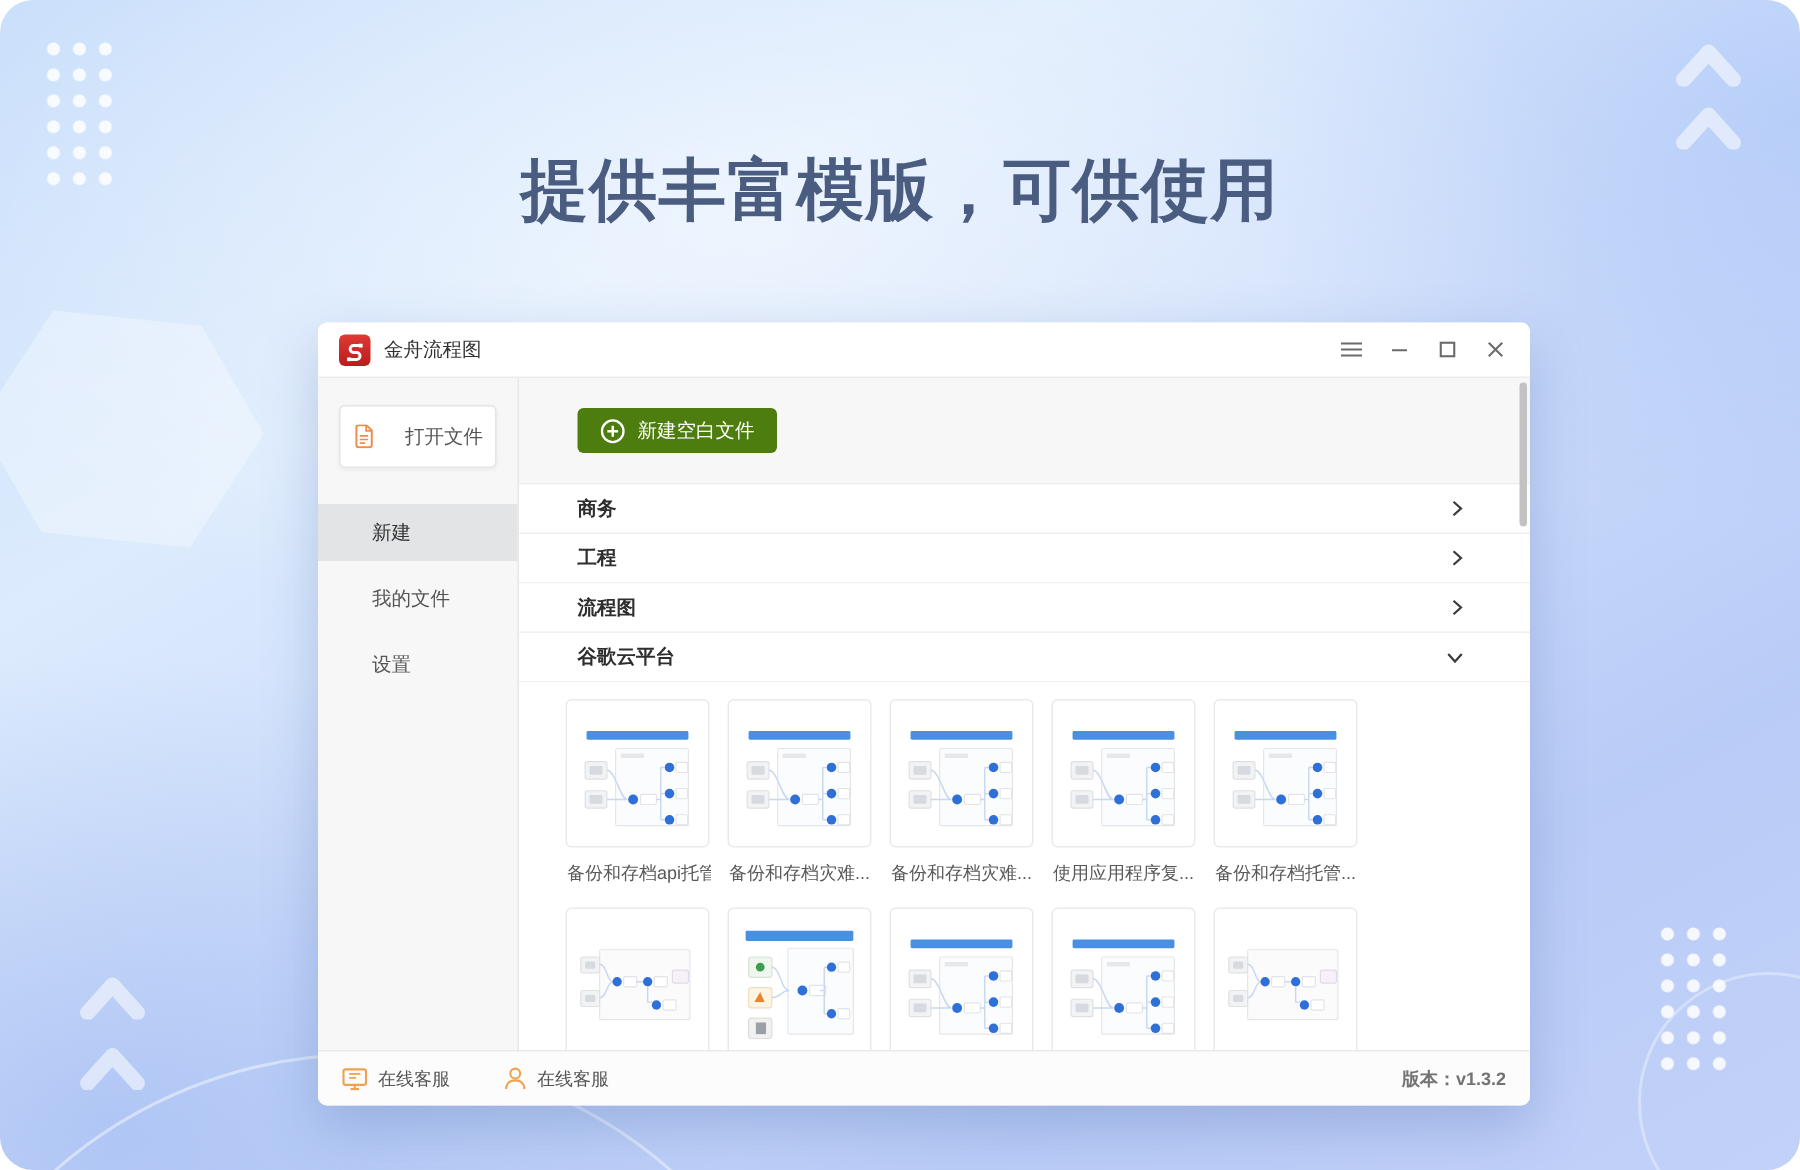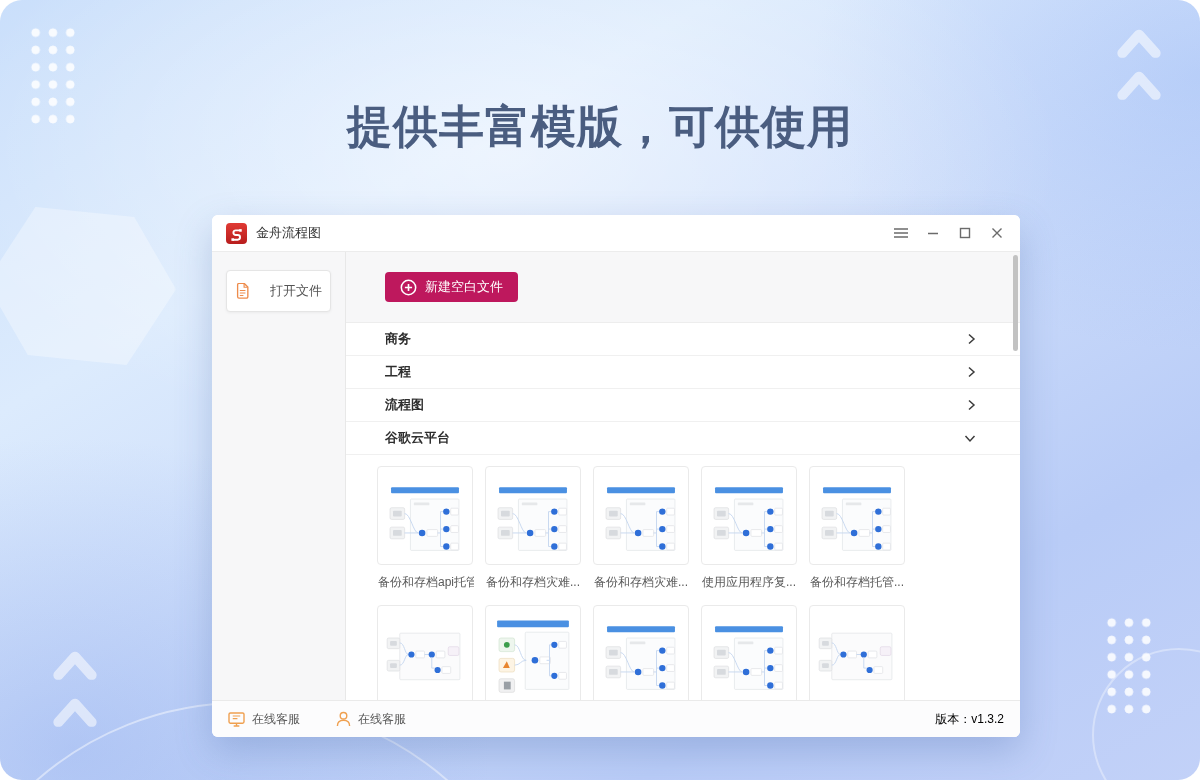--- a/index.html
+++ b/index.html
@@ -51,38 +51,38 @@
     box-shadow:0 1px 3px rgba(0,0,0,.05);display:flex;align-items:center;justify-content:center;gap:20px;
     font-size:13px;color:#555;cursor:pointer;}
   .side-menu{margin-top:24px;}
   .side-item{height:38px;display:flex;align-items:center;padding-left:36px;font-size:13px;color:#555;
     margin-bottom:6px;cursor:pointer;}
   .side-item.active{background:#e3e4e5;color:#333;}
   
   .content{flex:1;min-width:0;position:relative;display:flex;flex-direction:column;background:#fff;}
   .content-top{height:70px;flex:none;background:#f7f7f8;border-bottom:1px solid #ededed;display:flex;
     align-items:center;padding-left:39px;}
-  .new-btn{height:30px;padding:0 15px;background:#be185d;border:none;border-radius:4px;color:#fff;
+  .new-btn{height:30px;padding:0 15px;background:#4d7c0f;border:none;border-radius:4px;color:#fff;
     font-size:13px;display:flex;align-items:center;gap:8px;cursor:pointer;}
   .cat-row{height:32px;flex:none;border-bottom:1px solid #f0f0f0;display:flex;align-items:center;
     padding:0 44px 0 39px;font-size:13px;font-weight:bold;color:#2e2e2e;cursor:pointer;background:#fff;}
   .cat-row .spacer{flex:1;}
   .tpl-area{flex:1;overflow:hidden;padding:11px 0 0 31px;background:#fff;}
   .tpl-row{display:flex;gap:28px;}
   .card-col{width:80px;flex:none;}
   .tpl-card{width:96px;height:99px;border:1px solid #eaeaea;border-radius:4px;background:#fff;cursor:pointer;
     box-sizing:border-box;overflow:hidden;}
   .thumb{width:100%;height:100%;display:block;}
   .tpl-caption{font-size:12px;color:#595959;margin:9px 0 14px 1px;white-space:nowrap;overflow:hidden;width:96px;}
   .scroll-thumb{position:absolute;top:3px;right:2px;width:5px;height:96px;background:#c2c2c2;border-radius:3px;cursor:pointer;}
   
   .footer{height:36px;flex:none;border-top:1px solid #eaeaea;background:#fcfcfd;display:flex;align-items:center;
     padding:0 16px;font-size:12px;color:#555;}
   .foot-link{display:flex;align-items:center;gap:7px;margin-right:36px;cursor:pointer;}
-  .version{margin-left:auto;color:#000000;}
+  .version{margin-left:auto;color:#737373;font-weight:bold;}
 </style>
 </head>
 <body>
 
 <svg width="0" height="0" style="position:absolute">
   <defs>
     <symbol id="tA" viewBox="0 0 96 100">
       <rect x="13" y="21" width="70" height="6" rx="1" fill="#4a90e2"></rect>
       <rect x="33" y="33" width="50" height="53" rx="1" fill="#fbfcfd" stroke="#e3e6e9" stroke-width="0.8"></rect>
       <rect x="36.5" y="36.5" width="16" height="3" rx="0.6" fill="#e6e8ea"></rect>
@@ -211,20 +211,31 @@
 
       <div class="sidebar">
         <div class="openfile-btn">
           <svg width="15" height="16" viewBox="0 0 16 18">
             <path d="M2.5 2 a1.5 1.5 0 0 1 1.5 -1.5 H10 L14 4.5 V15.5 a1.5 1.5 0 0 1 -1.5 1.5 H4 a1.5 1.5 0 0 1 -1.5 -1.5 Z" fill="none" stroke="#ee8c4c" stroke-width="1.5"></path>
             <path d="M9.8 .8 V4.8 H13.8" fill="none" stroke="#ee8c4c" stroke-width="1.3"></path>
             <path d="M5 8.5 H11.3 M5 11.3 H11.3 M5 14 H9" stroke="#ee8c4c" stroke-width="1.2"></path>
           </svg>
           <span>打开文件</span>
         </div>
+        <div class="side-menu">
+          <div class="side-item active">
+            <span>新建</span>
+          </div>
+          <div class="side-item">
+            <span>我的文件</span>
+          </div>
+          <div class="side-item">
+            <span>设置</span>
+          </div>
+        </div>
       </div>
 
       <div class="content">
 
         <div class="content-top">
           <button class="new-btn">
             <svg width="17" height="17" viewBox="0 0 18 18">
               <circle cx="9" cy="9" r="7.6" fill="none" stroke="#ffffff" stroke-width="1.6"></circle>
               <path d="M9 5.2 V12.8 M5.2 9 H12.8" stroke="#ffffff" stroke-width="1.7"></path>
             </svg>

